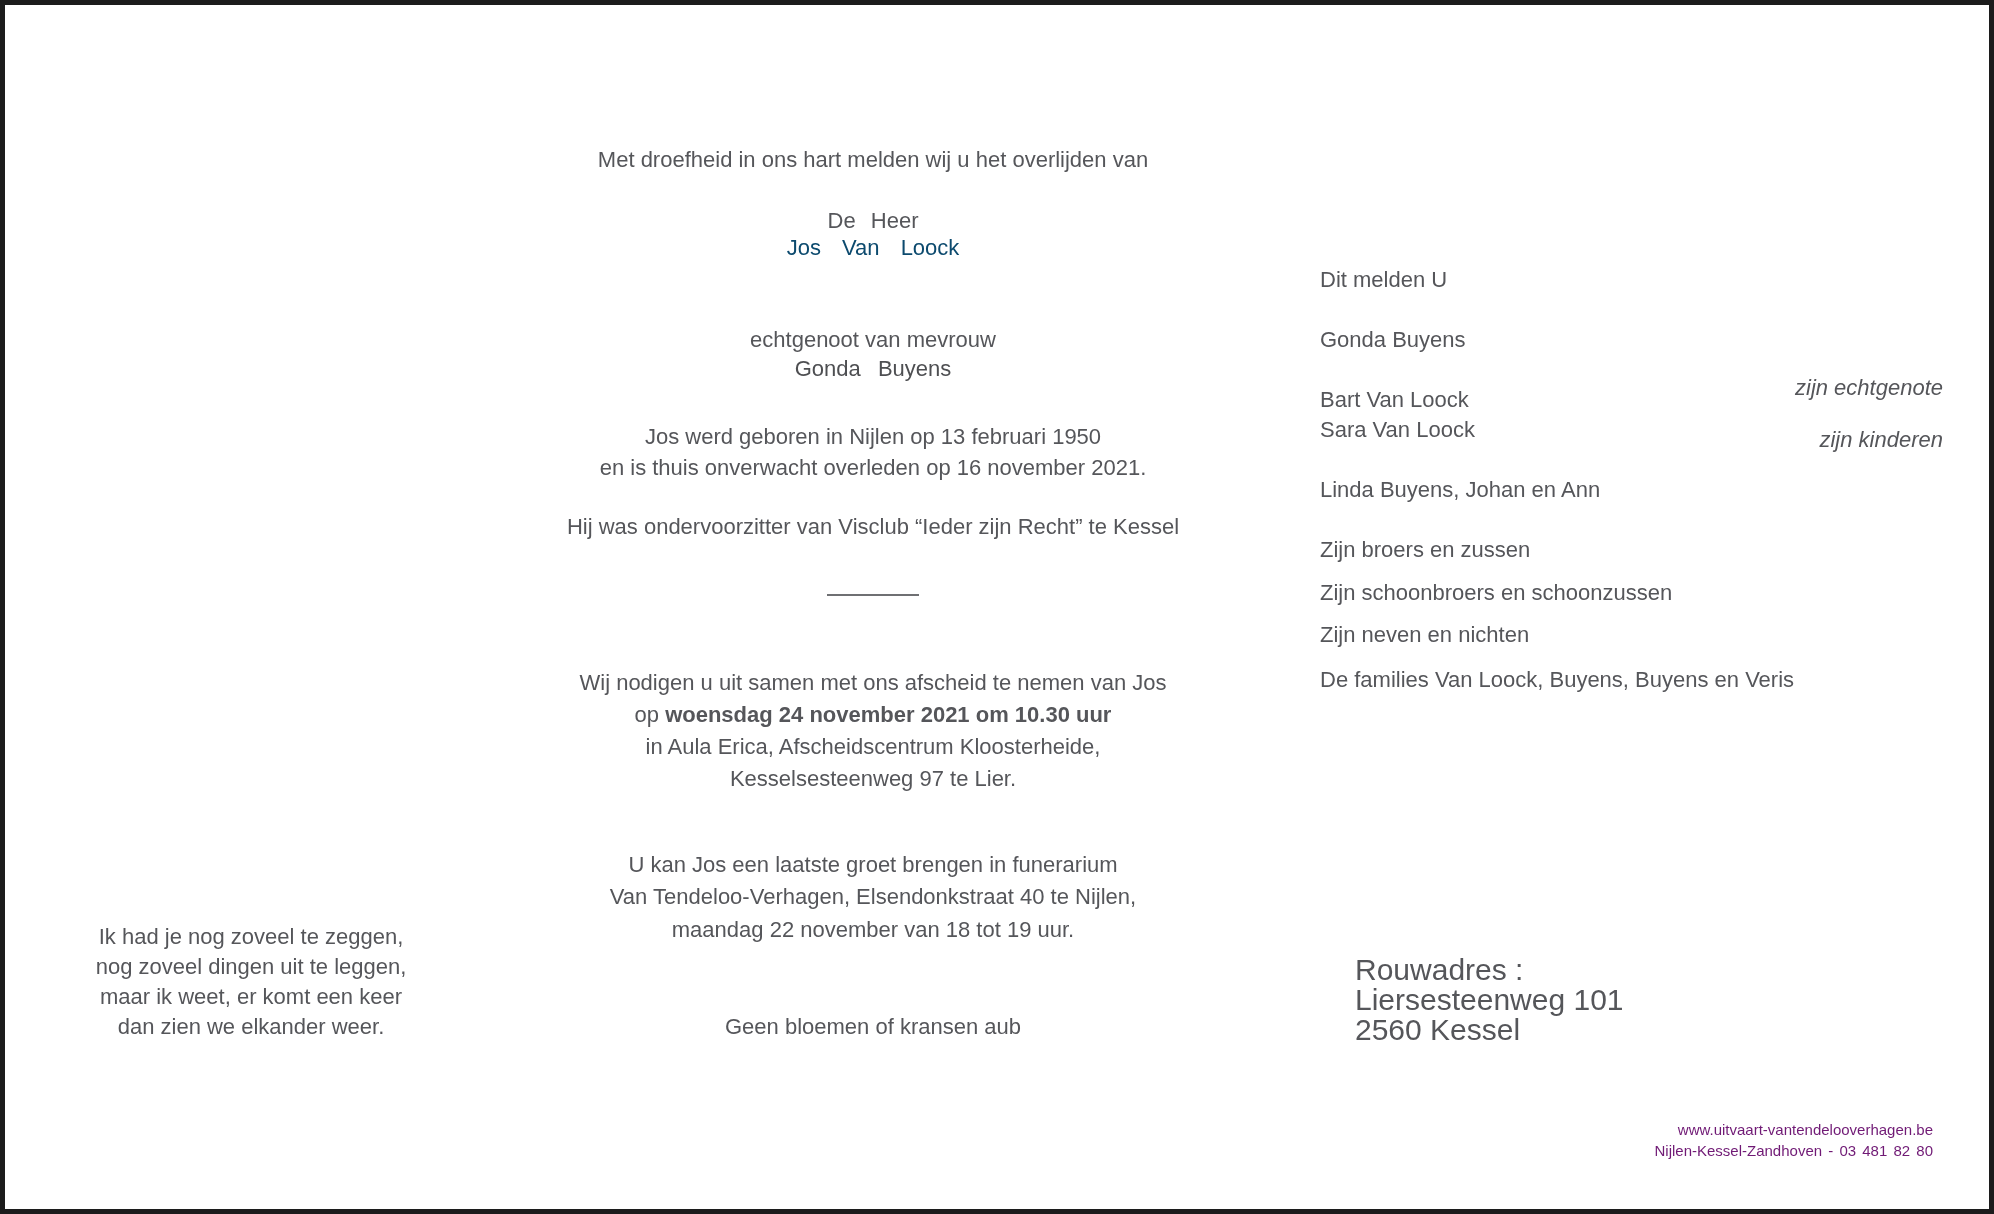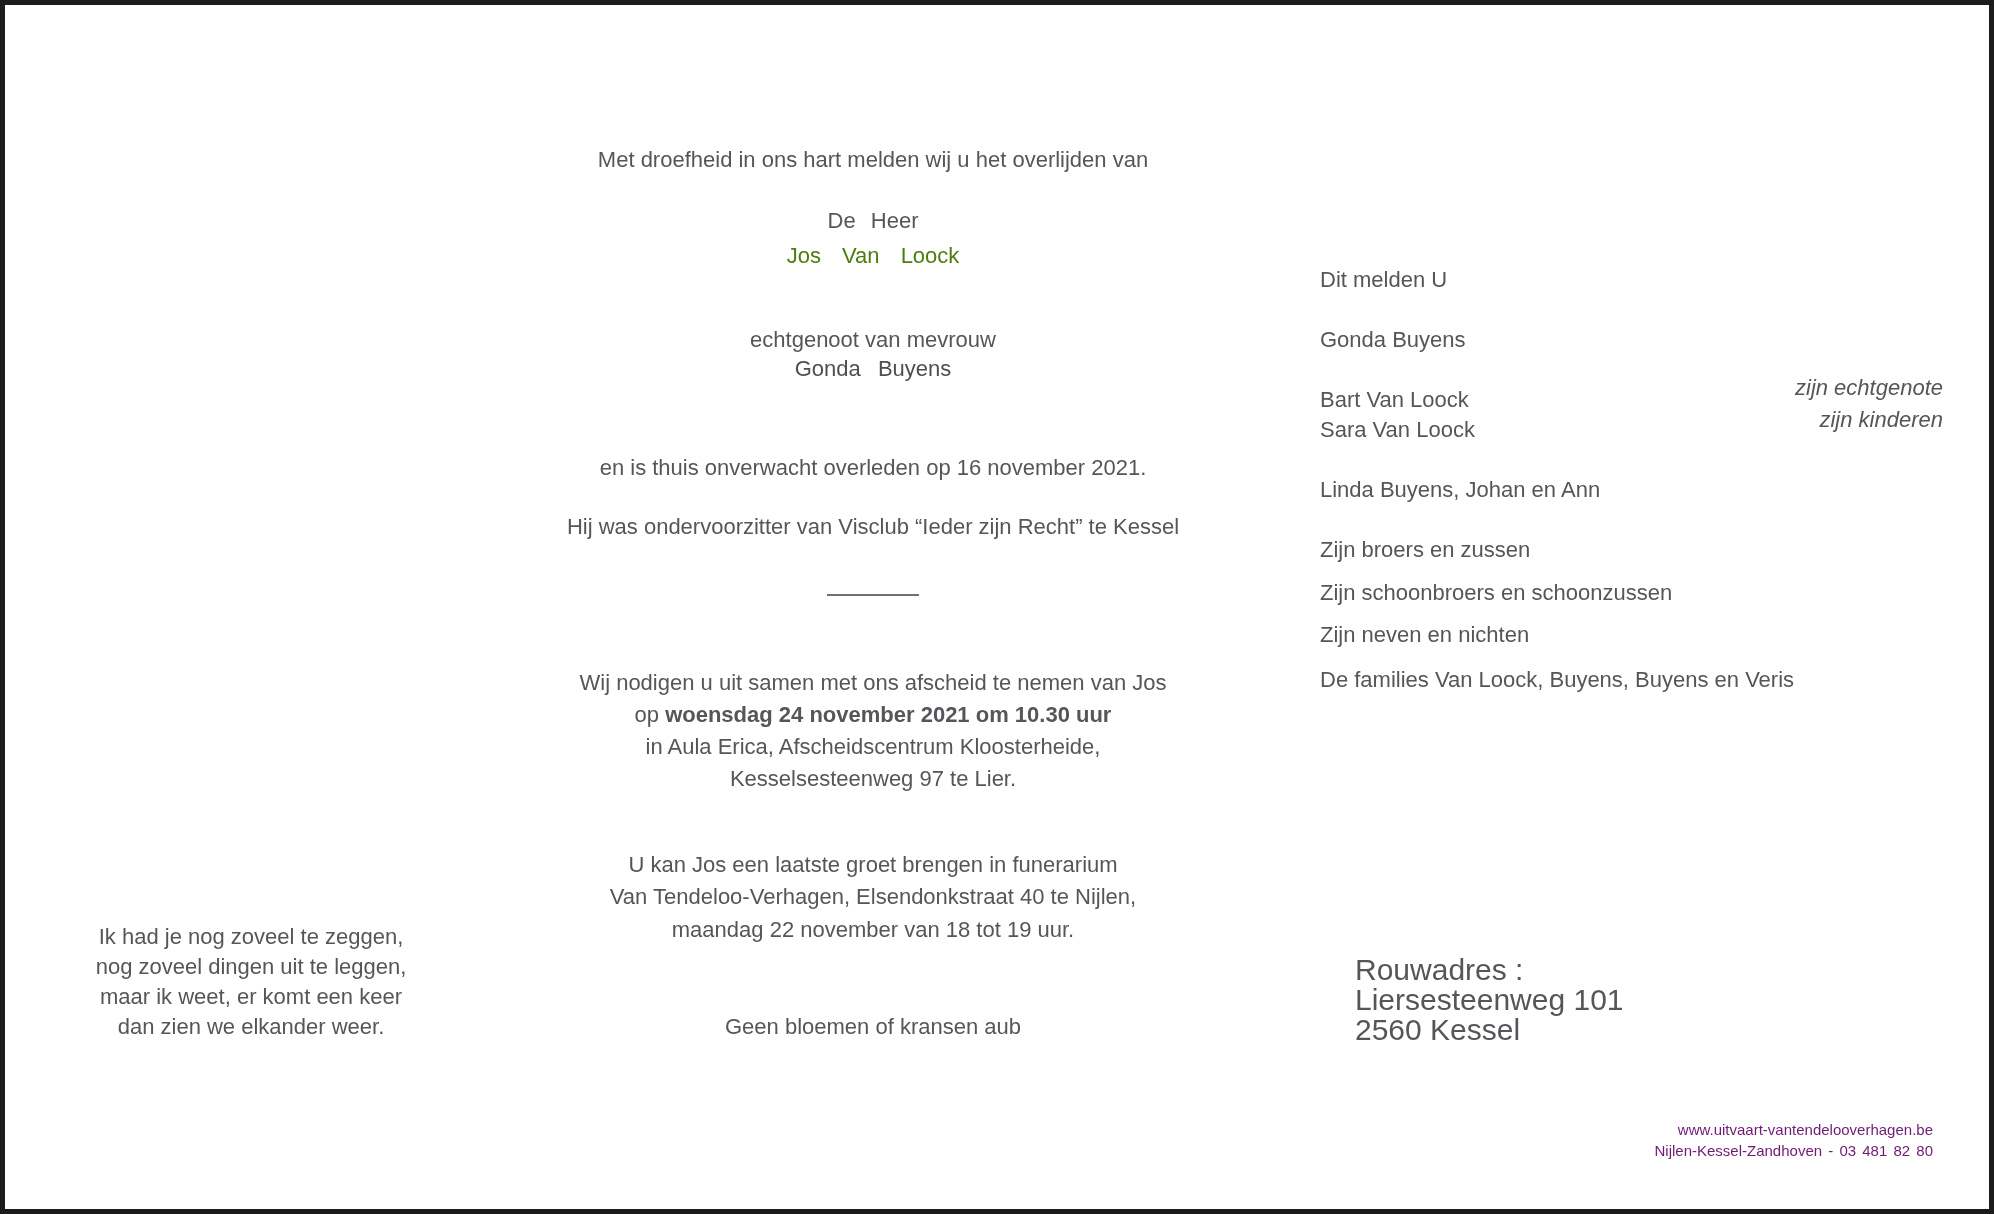--- a/index.html
+++ b/index.html
@@ -31,21 +31,21 @@
     position: absolute;
     left: 0;
     width: 100%;
     text-align: center;
     font-size: 22px;
     line-height: 30px;
     white-space: nowrap;
   }
   .l-intro      { top: 140px; }
   .l-salut      { top: 201px; word-spacing: 9px; }
-  .l-name       { top: 236px; font-size: 45px; line-height: 52px; word-spacing: 15px; color: #4d7c0f; }
+  .l-name       { top: 228px; font-size: 45px; line-height: 52px; word-spacing: 15px; color: #0c4a6e; }
   .l-sp-intro   { top: 320px; }
   .l-sp-name    { top: 349px; font-size: 31px; line-height: 38px; word-spacing: 11px; color: #4e4f52; }
   .l-born       { top: 417px; }
   .l-died       { top: 448px; }
   .l-role       { top: 507px; }
   .divider {
     position: absolute;
     top: 589px;
     left: calc(50% - 46px);
     width: 92px;
@@ -98,21 +98,21 @@
   .r-header   { top: 0; }
   .r-gonda    { top: 60px; }
   .r-bart     { top: 120px; }
   .r-sara     { top: 150px; }
   .r-linda    { top: 210px; }
   .r-broers   { top: 270px; }
   .r-schoon   { top: 313px; }
   .r-neven    { top: 355px; }
   .r-families { top: 400px; }
   .rel-echtgenote { top: 60px; margin-top: 48px; }
-  .rel-kinderen   { top: 140px; }
+  .rel-kinderen   { top: 160px; }
 
   
   .address {
     position: absolute;
     left: 1350px;
     top: 950px;
     font-size: 30px;
     line-height: 30px;
   }
 
@@ -132,20 +132,21 @@
 <body>
 
 <div class="card">
 
   <div class="center-col">
     <div class="line l-salut">De Heer</div>
     <div class="line l-intro">Met droefheid in ons hart melden wij u het overlijden van</div>
     <div class="line l-name">Jos Van Loock</div>
     <div class="line l-sp-intro">echtgenoot van mevrouw</div>
     <div class="line l-sp-name">Gonda Buyens</div>
+    <div class="line l-born">Jos werd geboren in Nijlen op 13 februari 1950</div>
     <div class="line l-died">en is thuis onverwacht overleden op 16 november 2021.</div>
     <div class="line l-role">Hij was ondervoorzitter van Visclub “Ieder zijn Recht” te Kessel</div>
     <div class="divider"></div>
     <div class="line l-invite">Wij nodigen u uit samen met ons afscheid te nemen van Jos</div>
     <div class="line l-when"><span>op </span><span class="b">woensdag 24 november 2021 om 10.30 uur</span></div>
     <div class="line l-where1">in Aula Erica, Afscheidscentrum Kloosterheide,</div>
     <div class="line l-where2">Kesselsesteenweg 97 te Lier.</div>
     <div class="line l-visit1">U kan Jos een laatste groet brengen in funerarium</div>
     <div class="line l-visit2">Van Tendeloo-Verhagen, Elsendonkstraat 40 te Nijlen,</div>
     <div class="line l-visit3">maandag 22 november van 18 tot 19 uur.</div>

